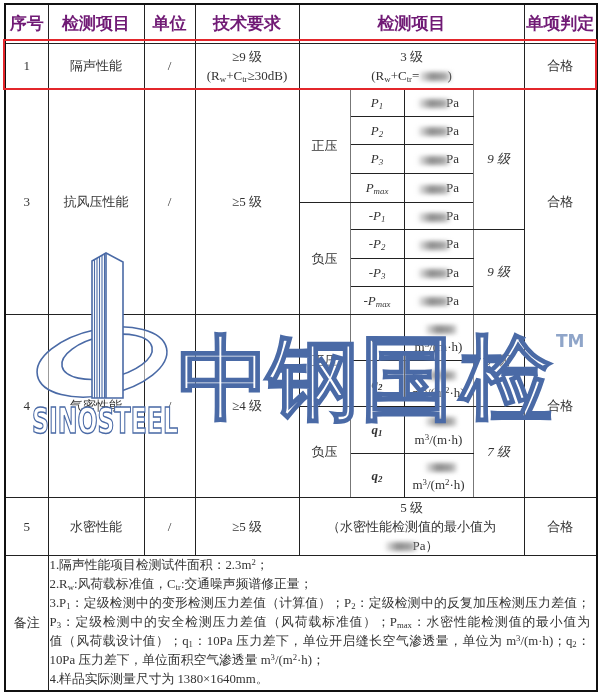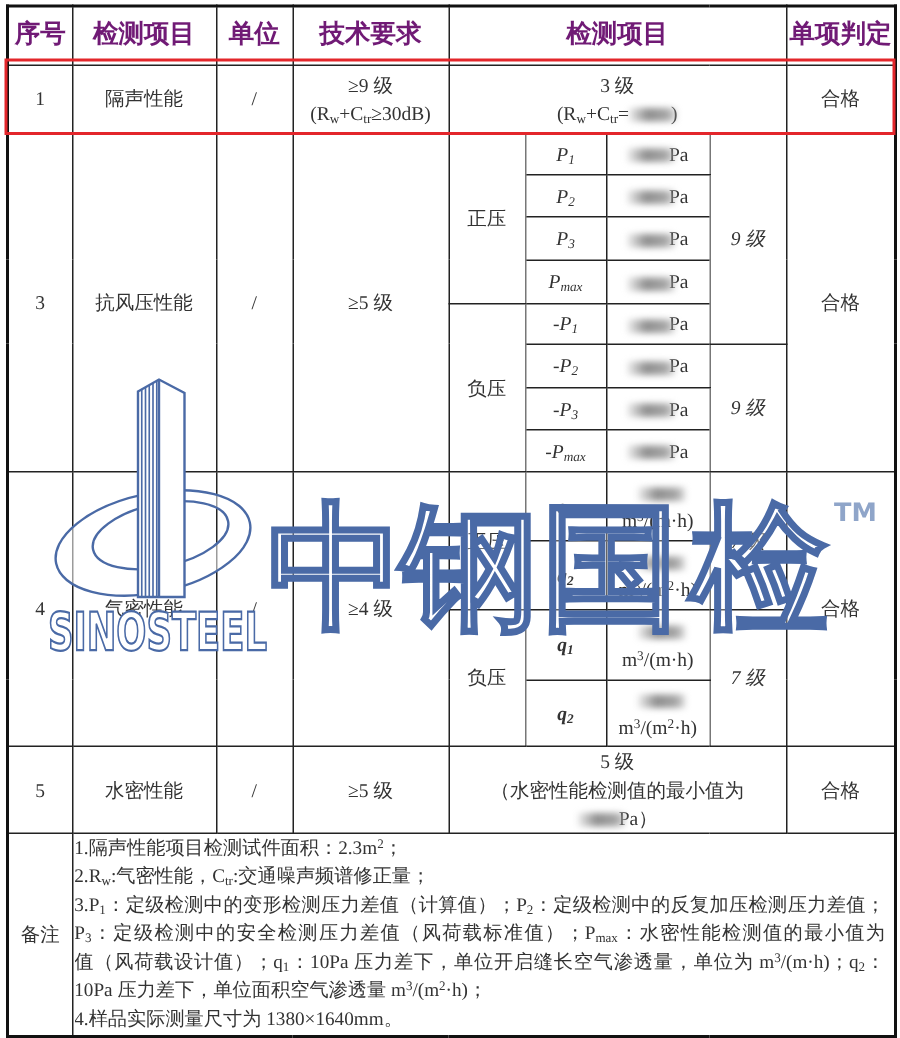--- a/index.html
+++ b/index.html
@@ -174,21 +174,21 @@
         <div><span>（水密性能检测值的最小值为</span></div>
         <div><span class="redacted"></span><span>Pa）</span></div>
       </td>
       <td>合格</td>
     </tr>
 
     <tr style="height:136px">
       <td>备注</td>
       <td colspan="8" class="remarks">
         <div class="rline"><span>1.隔声性能项目检测试件面积：2.3m</span><sup>2</sup><span>；</span></div>
-        <div class="rline"><span>2.R</span><sub>w</sub><span>:气密性能，C</span><sub>tr</sub><span>:交通噪声频谱修正量；</span></div>
+        <div class="rline"><span>2.R</span><sub>w</sub><span>:风荷载标准值，C</span><sub>tr</sub><span>:交通噪声频谱修正量；</span></div>
         <div class="rline j"><span>3.P</span><sub>1</sub><span>：定级检测中的变形检测压力差值（计算值）；P</span><sub>2</sub><span>：定级检测中的反复加压检测压力差值；</span></div>
         <div class="rline j"><span>P</span><sub>3</sub><span>：定级检测中的安全检测压力差值（风荷载标准值）；P</span><sub>max</sub><span>：水密性能检测值的最小值为</span></div>
         <div class="rline j"><span>值（风荷载设计值）；q</span><sub>1</sub><span>：10Pa 压力差下，单位开启缝长空气渗透量，单位为 m</span><sup>3</sup><span>/(m·h)；q</span><sub>2</sub><span>：</span></div>
         <div class="rline"><span>10Pa 压力差下，单位面积空气渗透量 m</span><sup>3</sup><span>/(m</span><sup>2</sup><span>·h)；</span></div>
         <div class="rline"><span>4.样品实际测量尺寸为 1380×1640mm。</span></div>
       </td>
     </tr>
   </tbody>
     </table>
 

